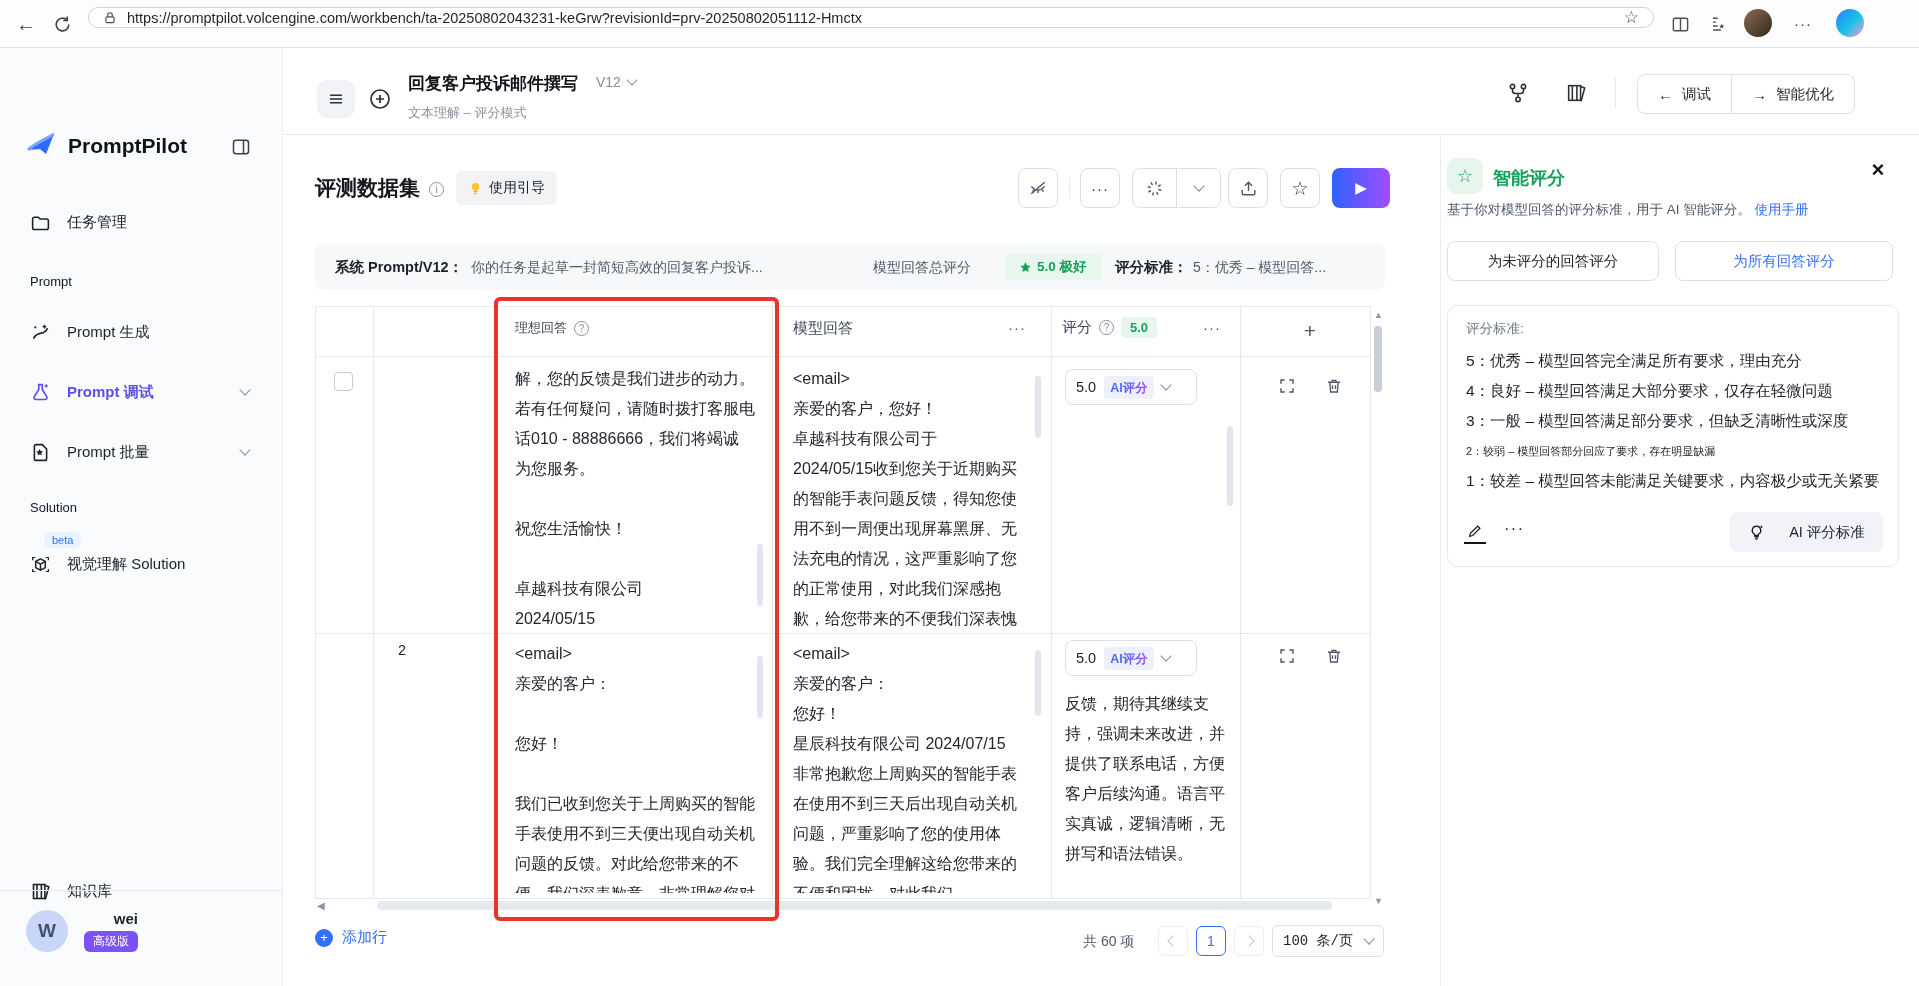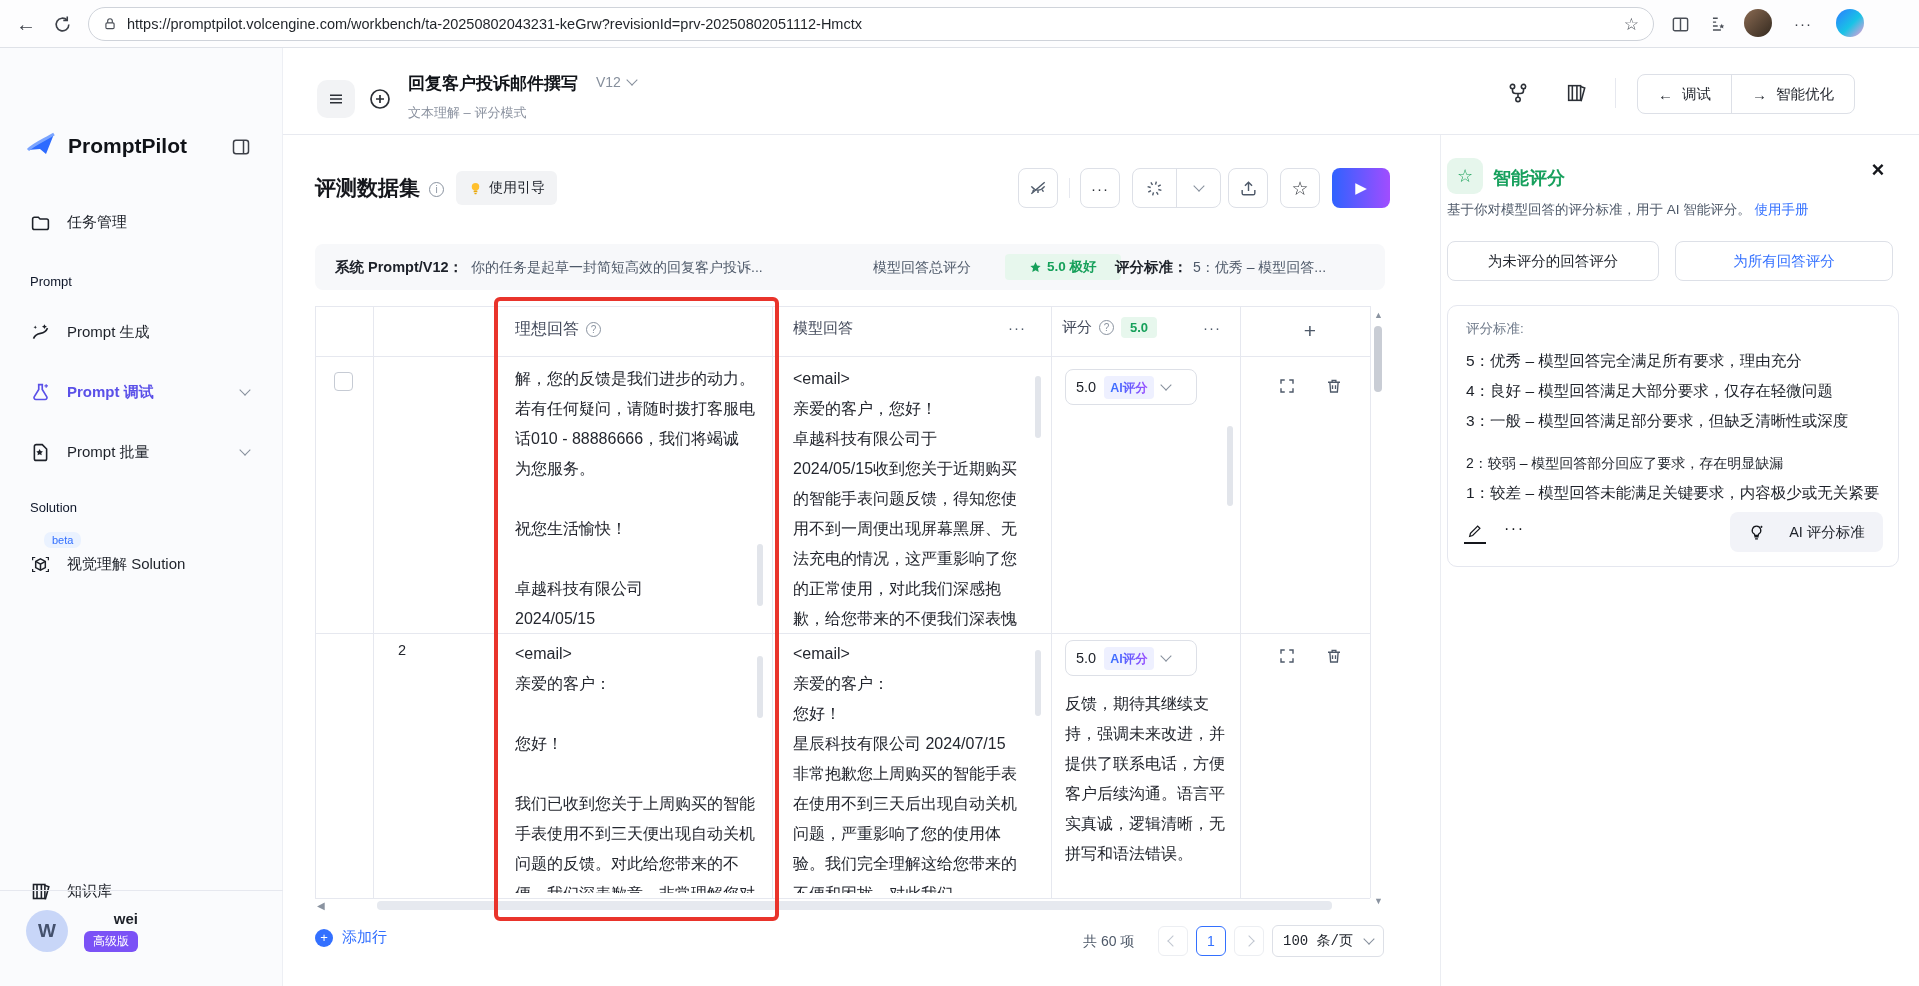--- a/index.html
+++ b/index.html
@@ -27,21 +27,21 @@
 <body>
 
 <div class="abs" style="left:0;top:0;width:1919px;height:48px;background:#fdfdfe;border-bottom:1px solid #dfe2e8;box-sizing:border-box;">
   <span class="abs ib" style="left:12px;top:10px;width:28px;height:28px;font-size:20px;color:#3c4048;">←</span>
   <span class="abs ib" style="left:48px;top:10px;width:28px;height:28px;">
     <svg width="19" height="19" viewBox="0 0 24 24" fill="none" stroke="#3c4048" stroke-width="2">
       <path d="M20 12a8 8 0 1 1-2.2-5.5"></path>
         <path d="M18 2v5h-5"></path>
     </svg>
   </span>
-  <div class="abs flex" style="left:88px;top:7px;width:1566px;height:34px;border:1px solid #cfd3da;border-radius:17px;background:#fff;box-sizing:border-box;padding:0 14px;gap:10px;">
+  <div class="abs flex" style="left:88px;top:7px;width:1566px;height:21px;border:1px solid #cfd3da;border-radius:17px;background:#fff;box-sizing:border-box;padding:0 14px;gap:10px;">
     <span class="ib">
       <svg width="14" height="14" viewBox="0 0 24 24" fill="none" stroke="#4a4f57" stroke-width="2">
         <rect x="5" y="10" width="14" height="10" rx="2"></rect>
           <path d="M8 10V7a4 4 0 0 1 8 0v3"></path>
       </svg>
     </span>
     <span style="font-size:14.5px;color:#1f2328;white-space:nowrap;overflow:hidden;flex:1;">https://promptpilot.volcengine.com/workbench/ta-20250802043231-keGrw?revisionId=prv-20250802051112-Hmctx</span>
     <span style="font-size:17px;color:#4a4f57;">☆</span>
   </div>
   <span class="abs ib" style="left:1668px;top:12px;width:24px;height:24px;">
@@ -244,21 +244,21 @@
       <path d="M4 14v4c0 1.1.9 2 2 2h12c1.1 0 2-.9 2-2v-4"></path>
   </svg>
 </span>
 <span class="abs ico-btn" style="left:1280px;top:168px;width:40px;height:40px;font-size:19px;color:#2b2f36;">☆</span>
 <span class="abs ib" style="left:1332px;top:168px;width:58px;height:40px;border-radius:8px;background:linear-gradient(90deg,#2f62ff,#a14dff);color:#fff;font-size:15px;">▶</span>
 
 <div class="abs" style="left:315px;top:244px;width:1070px;height:46px;background:#f7f8fa;border-radius:8px;">
   <span class="abs" style="left:20px;top:14px;font-size:14.5px;font-weight:bold;">系统 Prompt/V12：</span>
   <span class="abs sb" style="left:156px;top:15px;font-size:14px;max-width:400px;white-space:nowrap;overflow:hidden;">你的任务是起草一封简短高效的回复客户投诉...</span>
   <span class="abs sb" style="left:558px;top:15px;font-size:14px;">模型回答总评分</span>
-  <div class="abs pill-green" style="left:690px;top:10px;height:26px;padding:0 24px;gap:5px;font-size:13.5px;">
+  <div class="abs pill-green" style="left:690px;top:10px;height:26px;padding:0 14px;gap:5px;font-size:13.5px;">
     <span>
       <svg width="13" height="13" viewBox="0 0 24 24">
           <path d="M12 2l2.9 6.2 6.6.8-4.9 4.6 1.3 6.6L12 17l-5.9 3.2 1.3-6.6L2.5 9l6.6-.8z" fill="#16a05a"></path>
         </svg>
     </span>
     <span>5.0 极好</span>
   </div>
   <span class="abs" style="left:800px;top:14px;font-size:14.5px;font-weight:bold;">评分标准：</span>
   <span class="abs sb" style="left:878px;top:15px;font-size:14px;white-space:nowrap;overflow:hidden;max-width:175px;">5：优秀 – 模型回答...</span>
 </div>
@@ -271,21 +271,21 @@
   <div class="hairline" style="left:0;top:592px;width:1055px;height:1px;"></div>
   <div class="hairline" style="left:0;top:0;width:1px;height:592px;"></div>
   <div class="hairline" style="left:58px;top:0;width:1px;height:592px;"></div>
   <div class="hairline" style="left:179px;top:0;width:1px;height:592px;"></div>
   <div class="hairline" style="left:457px;top:0;width:1px;height:592px;"></div>
   <div class="hairline" style="left:736px;top:0;width:1px;height:592px;"></div>
   <div class="hairline" style="left:925px;top:0;width:1px;height:592px;"></div>
   <div class="hairline" style="left:1055px;top:0;width:1px;height:592px;"></div>
 
   <div class="abs flex" style="left:200px;top:13px;gap:7px;">
-    <span style="font-size:16px;color:#42495a;">理想回答</span>
+    <span style="font-size:13px;color:#42495a;">理想回答</span>
     <span class="qmark">?</span>
   </div>
   <div class="abs flex" style="left:478px;top:13px;">
     <span style="font-size:15px;color:#42495a;">模型回答</span>
   </div>
   <span class="abs" style="left:693px;top:13px;font-size:15px;letter-spacing:1px;color:#4e5969;">···</span>
   <div class="abs flex" style="left:747px;top:11px;gap:7px;">
     <span style="font-size:15px;color:#42495a;">评分</span>
     <span class="qmark">?</span>
     <span class="pill-green" style="padding:3px 9px;font-size:13px;">
@@ -404,21 +404,21 @@
   </span>
 
   <span class="abs ib" style="left:6px;top:106px;width:212px;height:40px;border:1px solid #dde0e7;border-radius:8px;box-sizing:border-box;font-size:14.5px;background:#fff;">为未评分的回答评分</span>
   <span class="abs ib" style="left:234px;top:106px;width:218px;height:40px;border:1px solid #dde0e7;border-radius:8px;box-sizing:border-box;font-size:14.5px;color:#3370ff;background:#fff;">为所有回答评分</span>
 
   <div class="abs" style="left:6px;top:170px;width:452px;height:262px;border:1px solid #e5e7ef;border-radius:10px;box-sizing:border-box;padding:14px 18px;">
     <div style="font-size:13.5px;color:#6f7a8a;margin-bottom:8px;">评分标准:</div>
     <div style="font-size:15.5px;line-height:30px;">5：优秀 – 模型回答完全满足所有要求，理由充分</div>
     <div style="font-size:15.5px;line-height:30px;">4：良好 – 模型回答满足大部分要求，仅存在轻微问题</div>
     <div style="font-size:15.5px;line-height:30px;">3：一般 – 模型回答满足部分要求，但缺乏清晰性或深度</div>
-    <div style="font-size:14px;line-height:30px;margin-top:12px;">2：较弱 – 模型回答部分回应了要求，存在明显缺漏</div>
+    <div style="font-size:11px;line-height:30px;">2：较弱 – 模型回答部分回应了要求，存在明显缺漏</div>
     <div style="font-size:15.5px;line-height:30px;">1：较差 – 模型回答未能满足关键要求，内容极少或无关紧要</div>
 
     <span class="abs ib" style="left:16px;top:214px;width:22px;height:22px;border-bottom:2px solid #15171c;">
       <svg width="16" height="16" viewBox="0 0 24 24" fill="none" stroke="#15171c" stroke-width="1.9">
         <path d="M4 20l1.2-4.5L16 4.7l3.3 3.3L8.5 18.8z"></path>
       </svg>
     </span>
     <span class="abs" style="left:56px;top:214px;font-size:16px;letter-spacing:1.5px;color:#15171c;">···</span>
     <div class="abs flex" style="left:282px;top:206px;width:153px;height:40px;background:#f2f3f8;border-radius:8px;justify-content:center;gap:24px;">
       <span>

